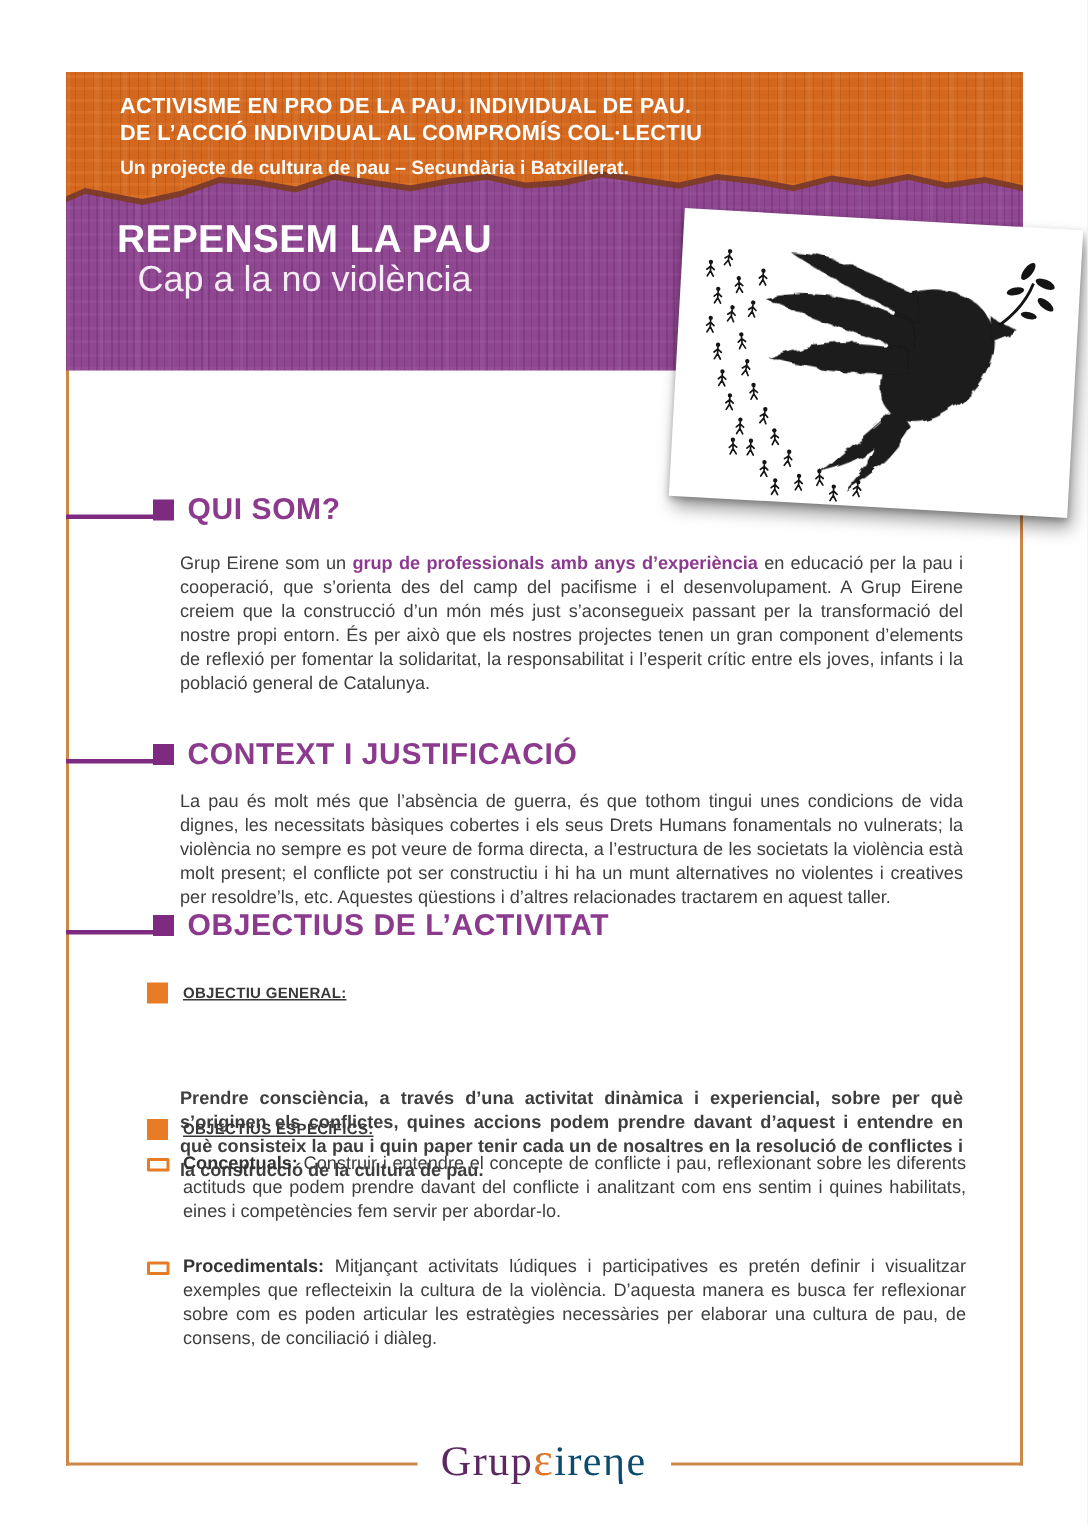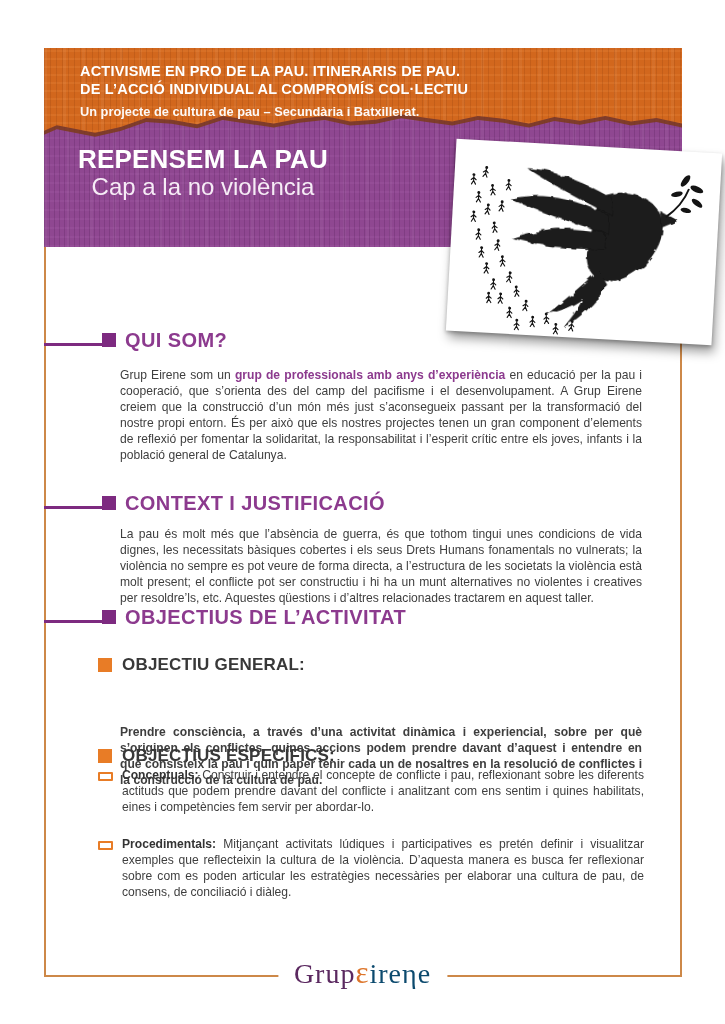--- a/index.html
+++ b/index.html
@@ -61,22 +61,22 @@
   .sec-head { position:absolute; left:44px; display:flex; align-items:flex-end; z-index:7; }
   .sec-head .lead { width:58px; height:3px; background:#7d2a80; margin-bottom:1px; }
   .sec-head .sq   { width:14px; height:14px; background:#7d2a80; }
   .sec-head .t    { margin-left:9px; font-size:20px; font-weight:bold; color:#8c3a8e;
                     letter-spacing:.4px; line-height:14px; }
   .para { position:absolute; left:120px; width:522px; font-size:12.1px; line-height:15.9px;
           color:#3e3e3e; text-align:justify; z-index:7; }
   .hl   { color:#8c3a8e; font-weight:bold; }
   .sub-head { position:absolute; left:98px; display:flex; align-items:center; z-index:7; }
   .sub-head .osq { width:14px; height:14px; background:#e87c26; }
-  .sub-head .t   { margin-left:10px; font-size:17px; font-weight:bold; color:#383838;
-                   letter-spacing:.2px; }
+  .sub-head .t   { margin-left:10px; font-size:10px; font-weight:bold; color:#383838;
+                   letter-spacing:.2px;text-decoration:underline; }
   .obj-item { position:absolute; left:98px; width:546px; padding-left:24px;
               font-size:12.1px; line-height:15.9px; color:#3e3e3e; text-align:justify; z-index:7; }
   .obj-item .rect { position:absolute; left:0; top:4px; width:15px; height:9px;
                     border:2px solid #e87c26; border-radius:1px; background:#fff; }
   .obj-item .lbl { font-weight:bold; color:#333; }
 
   
   .logo { position:absolute; top:951px; left:50%; transform:translateX(-50%);
           background:#ffffff; padding:0 16px; z-index:8;
           font-family:"Liberation Serif", serif; font-size:28px; letter-spacing:1px;
@@ -92,21 +92,21 @@
 
   <div class="frame-line frame-left"></div>
   <div class="frame-line frame-right"></div>
   <div class="frame-line frame-bottom"></div>
 
   <div class="band band-purple"></div>
   <div class="band tear-shadow"></div>
   <div class="band band-orange"></div>
 
   <div class="kicker">
-    <div class="k-line">ACTIVISME EN PRO DE LA PAU. ITINERARIS DE PAU.</div>
+    <div class="k-line">ACTIVISME EN PRO DE LA PAU. INDIVIDUAL DE PAU.</div>
     <div class="k-line">DE L’ACCIÓ INDIVIDUAL AL COMPROMÍS COL·LECTIU</div>
     <div class="k-sub">Un projecte de cultura de pau – Secundària i Batxillerat.</div>
   </div>
 
   <div class="banner-text">
     <div class="banner-title">REPENSEM LA PAU</div>
     <div class="banner-sub">Cap a la no violència</div>
   </div>
 
   <div class="dove-card">

